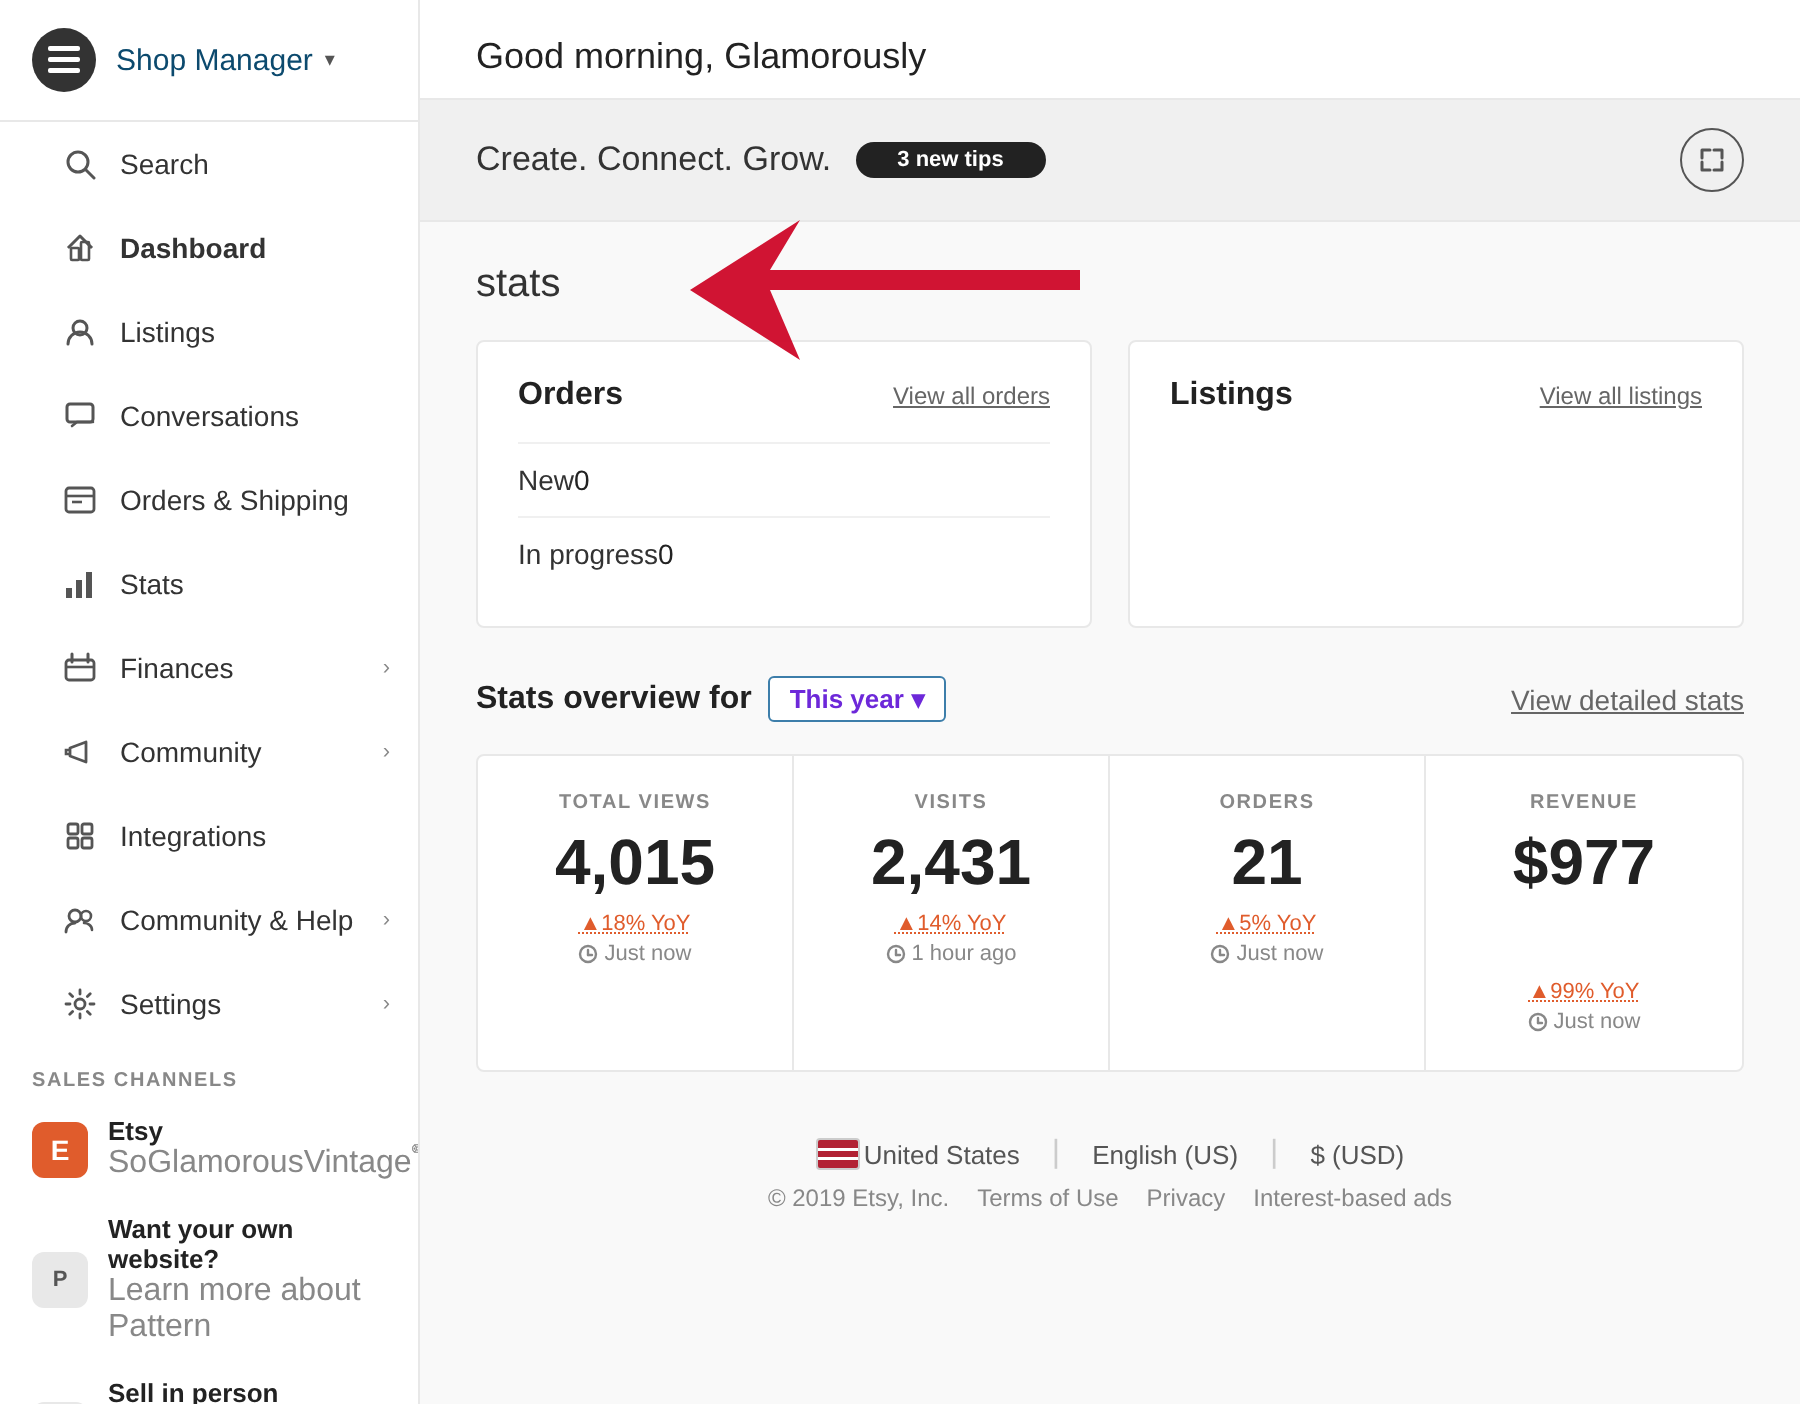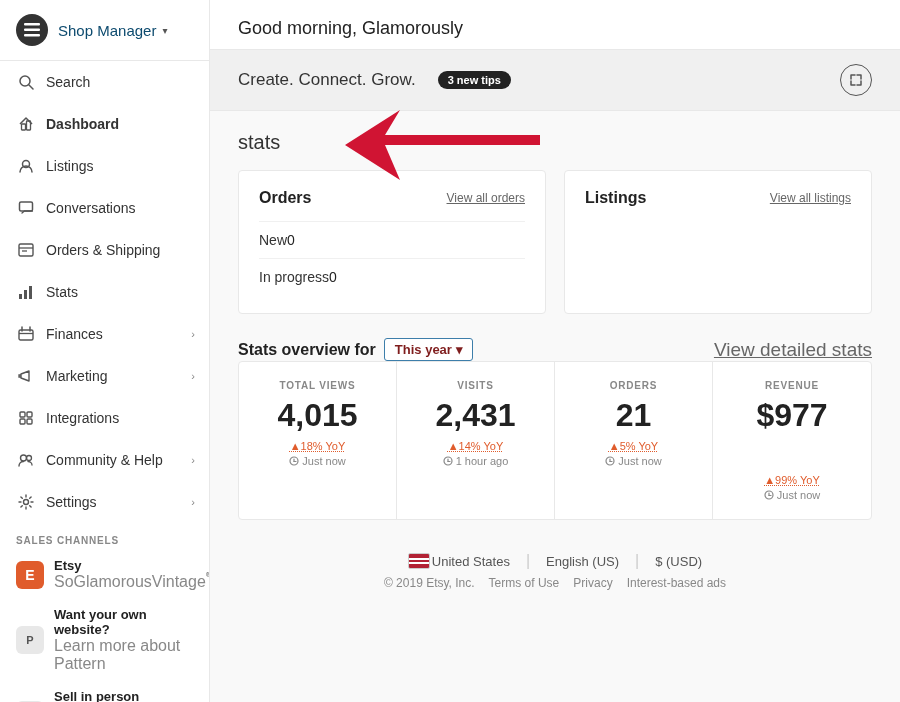--- a/index.html
+++ b/index.html
@@ -40,21 +40,21 @@
       color: #0c4a6e;
     }
     .sidebar-header-arrow {
       margin-left: 6px;
       font-size: 10px;
       color: #555;
     }
     .sidebar-nav-item {
       display: flex;
       align-items: center;
-      padding: 11px 16px;
+      padding: 11px 30px;
       cursor: pointer;
       color: #333;
       font-size: 14px;
       position: relative;
     }
     .sidebar-nav-item.active { font-weight: 600; }
     .nav-icon {
       width: 20px; height: 20px;
       margin-right: 10px;
       display: flex; align-items: center; justify-content: center;
@@ -128,34 +128,34 @@
       background: #f0f0f0;
       padding: 14px 28px;
       display: flex;
       align-items: center;
       justify-content: space-between;
       border-bottom: 1px solid #e8e8e8;
     }
     .banner-left {
       display: flex;
       align-items: center;
-      gap: 22px;
+      gap: 12px;
     }
     .banner-text {
       font-size: 17px;
       color: #333;
       font-weight: 400;
     }
     .banner-badge {
       background: #222;
       color: #fff;
       font-size: 11px;
       font-weight: 600;
       border-radius: 20px;
-      padding: 3px 10px;
+      padding: 3px 21px;
     }
     .banner-icon-btn {
       width: 32px; height: 32px;
       border: 1.5px solid #555;
       border-radius: 50%;
       display: flex; align-items: center; justify-content: center;
       cursor: pointer;
       font-size: 14px;
       color: #555;
     }
@@ -207,43 +207,44 @@
     }
     .card-row-value {
       color: #222;
     }
 
     
     .stats-overview-header {
       display: flex;
       align-items: center;
       justify-content: space-between;
+      margin-bottom: 16px;
     }
     .stats-overview-title {
       font-size: 16px;
       color: #222;
       font-weight: 600;
       display: flex;
       align-items: center;
       gap: 8px;
     }
     .stats-period-select {
       border: 1.5px solid #3d7eaa;
       border-radius: 3px;
       padding: 3px 10px;
       font-size: 13px;
-      color: #7f1d1d;
+      color: #6d28d9;
       background: #fff;
       cursor: pointer;
       display: inline-flex;
       align-items: center;
       gap: 4px;
     }
     .stats-link {
-      font-size: 19px;
+      font-size: 14px;
       color: #666;
       text-decoration: underline;
       cursor: pointer;
     }
     .stats-grid {
       display: grid;
       grid-template-columns: repeat(4, 1fr);
       gap: 0;
       border: 1px solid #e8e8e8;
       border-radius: 4px;
@@ -423,21 +424,21 @@
     <span>Finances</span>
     <span class="nav-arrow">›</span>
   </div>
       <div class="sidebar-nav-item">
     <span class="nav-icon">
           <svg width="16" height="16" viewBox="0 0 16 16" fill="none">
             <path d="M3 6v4l8 3V3L3 6z" stroke="#555" stroke-width="1.4" stroke-linejoin="round"></path>
             <path d="M3 7H1v2h2" stroke="#555" stroke-width="1.3"></path>
           </svg>
         </span>
-    <span>Marketing</span>
+    <span>Community</span>
     <span class="nav-arrow">›</span>
   </div>
       <div class="sidebar-nav-item">
     <span class="nav-icon">
           <svg width="16" height="16" viewBox="0 0 16 16" fill="none">
             <rect x="2" y="2" width="5" height="5" rx="1" stroke="#555" stroke-width="1.4"></rect>
             <rect x="9" y="2" width="5" height="5" rx="1" stroke="#555" stroke-width="1.4"></rect>
             <rect x="2" y="9" width="5" height="5" rx="1" stroke="#555" stroke-width="1.4"></rect>
             <rect x="9" y="9" width="5" height="5" rx="1" stroke="#555" stroke-width="1.4"></rect>
           </svg>

